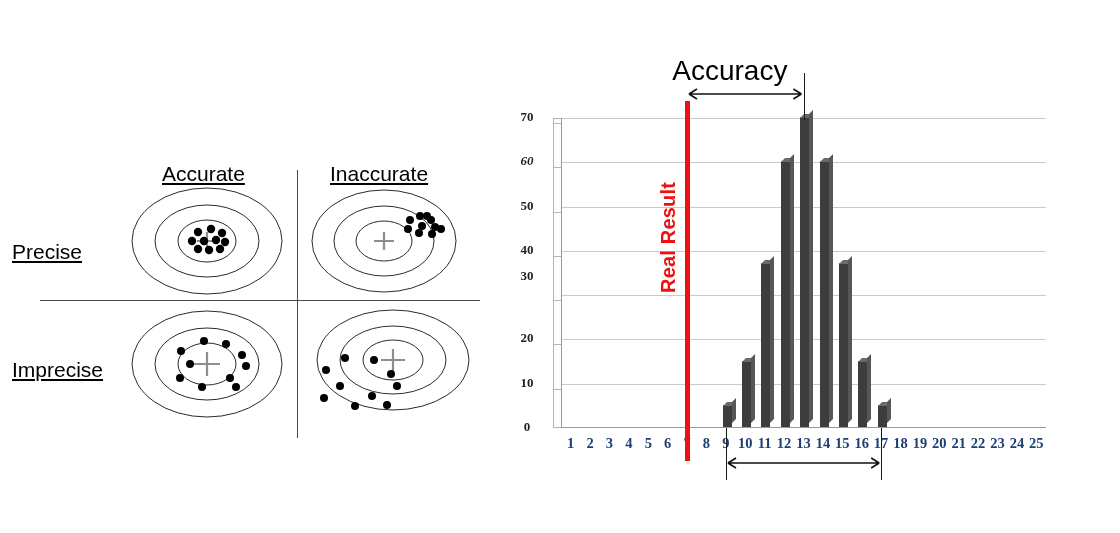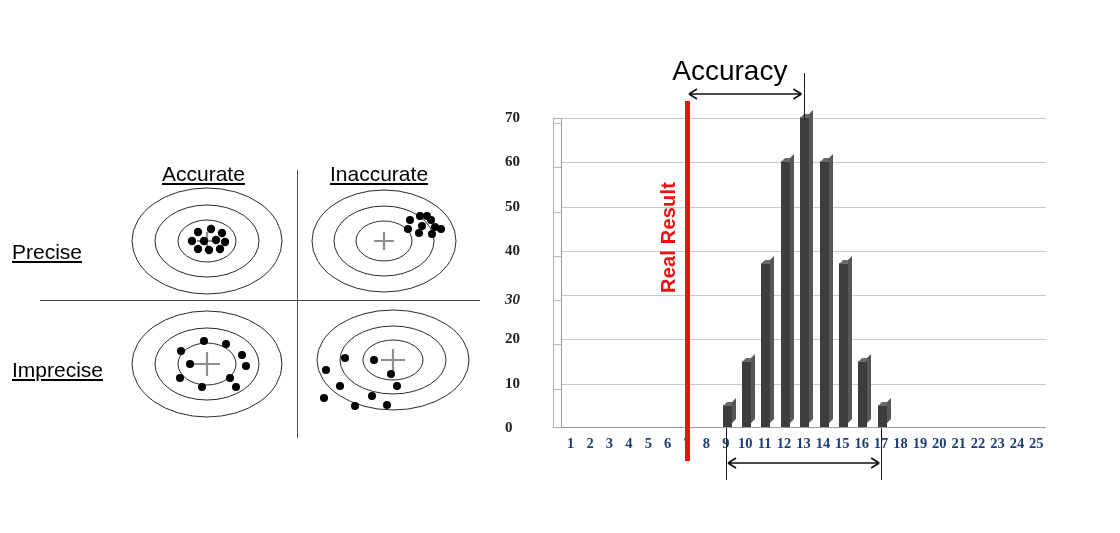--- a/index.html
+++ b/index.html
@@ -68,23 +68,23 @@
     position: absolute; left: 0; width: 100%;
     height: 1px; background: #c9c9c9;
   }
   .gridnub {
     position: absolute; width: 9px; height: 1px; background: #b8b8b8;
   }
   .ytick {
     position: absolute;
     right: 0;
     font-family: "Liberation Serif", serif;
-    font-size: 15px; font-weight: 700;
+    font-size: 13px; font-weight: 700;
     color: #1f1f1f;
-    text-align: left;
+    text-align: center;
     white-space: nowrap;
   }
   #yticks { position: absolute; left: 0px; top: 0px; width: 44px; height: 440px; }
 
   .bar {
     position: absolute;
     background: #3d3d3d;
     border-top: 1px solid #6e6e6e;
   }
   .bar::after {      
@@ -248,24 +248,24 @@
       </svg>
     </div>
   </div>
 
   <div id="chart">
 
     <div id="yticks">
         <div class="ytick" style="top: 364px; width: 44px;">0</div>
         <div class="ytick" style="top: 319.714px; width: 44px;">10</div>
         <div class="ytick" style="top: 275.429px; width: 44px;">20</div>
-        <div class="ytick" style="top: 236px; width: 44px; font-style: italic;">30</div>
+        <div class="ytick" style="top: 213px; width: 44px;">30</div>
         <div class="ytick" style="top: 186.857px; width: 44px;">40</div>
         <div class="ytick" style="top: 142.571px; width: 44px;">50</div>
-        <div class="ytick" style="top: 98.2857px; width: 44px;">60</div>
+        <div class="ytick" style="top: 98.2857px; width: 44px; font-style: italic;">60</div>
         <div class="ytick" style="top: 54px; width: 44px;">70</div>
       </div>
 
     <div id="sidewall">
         <div class="gridnub" style="top: 269.714px; left: 0px;"></div>
         <div class="gridnub" style="top: 225.429px; left: 0px;"></div>
         <div class="gridnub" style="top: 181.143px; left: 0px;"></div>
         <div class="gridnub" style="top: 136.857px; left: 0px;"></div>
         <div class="gridnub" style="top: 92.5714px; left: 0px;"></div>
         <div class="gridnub" style="top: 48.2857px; left: 0px;"></div>

